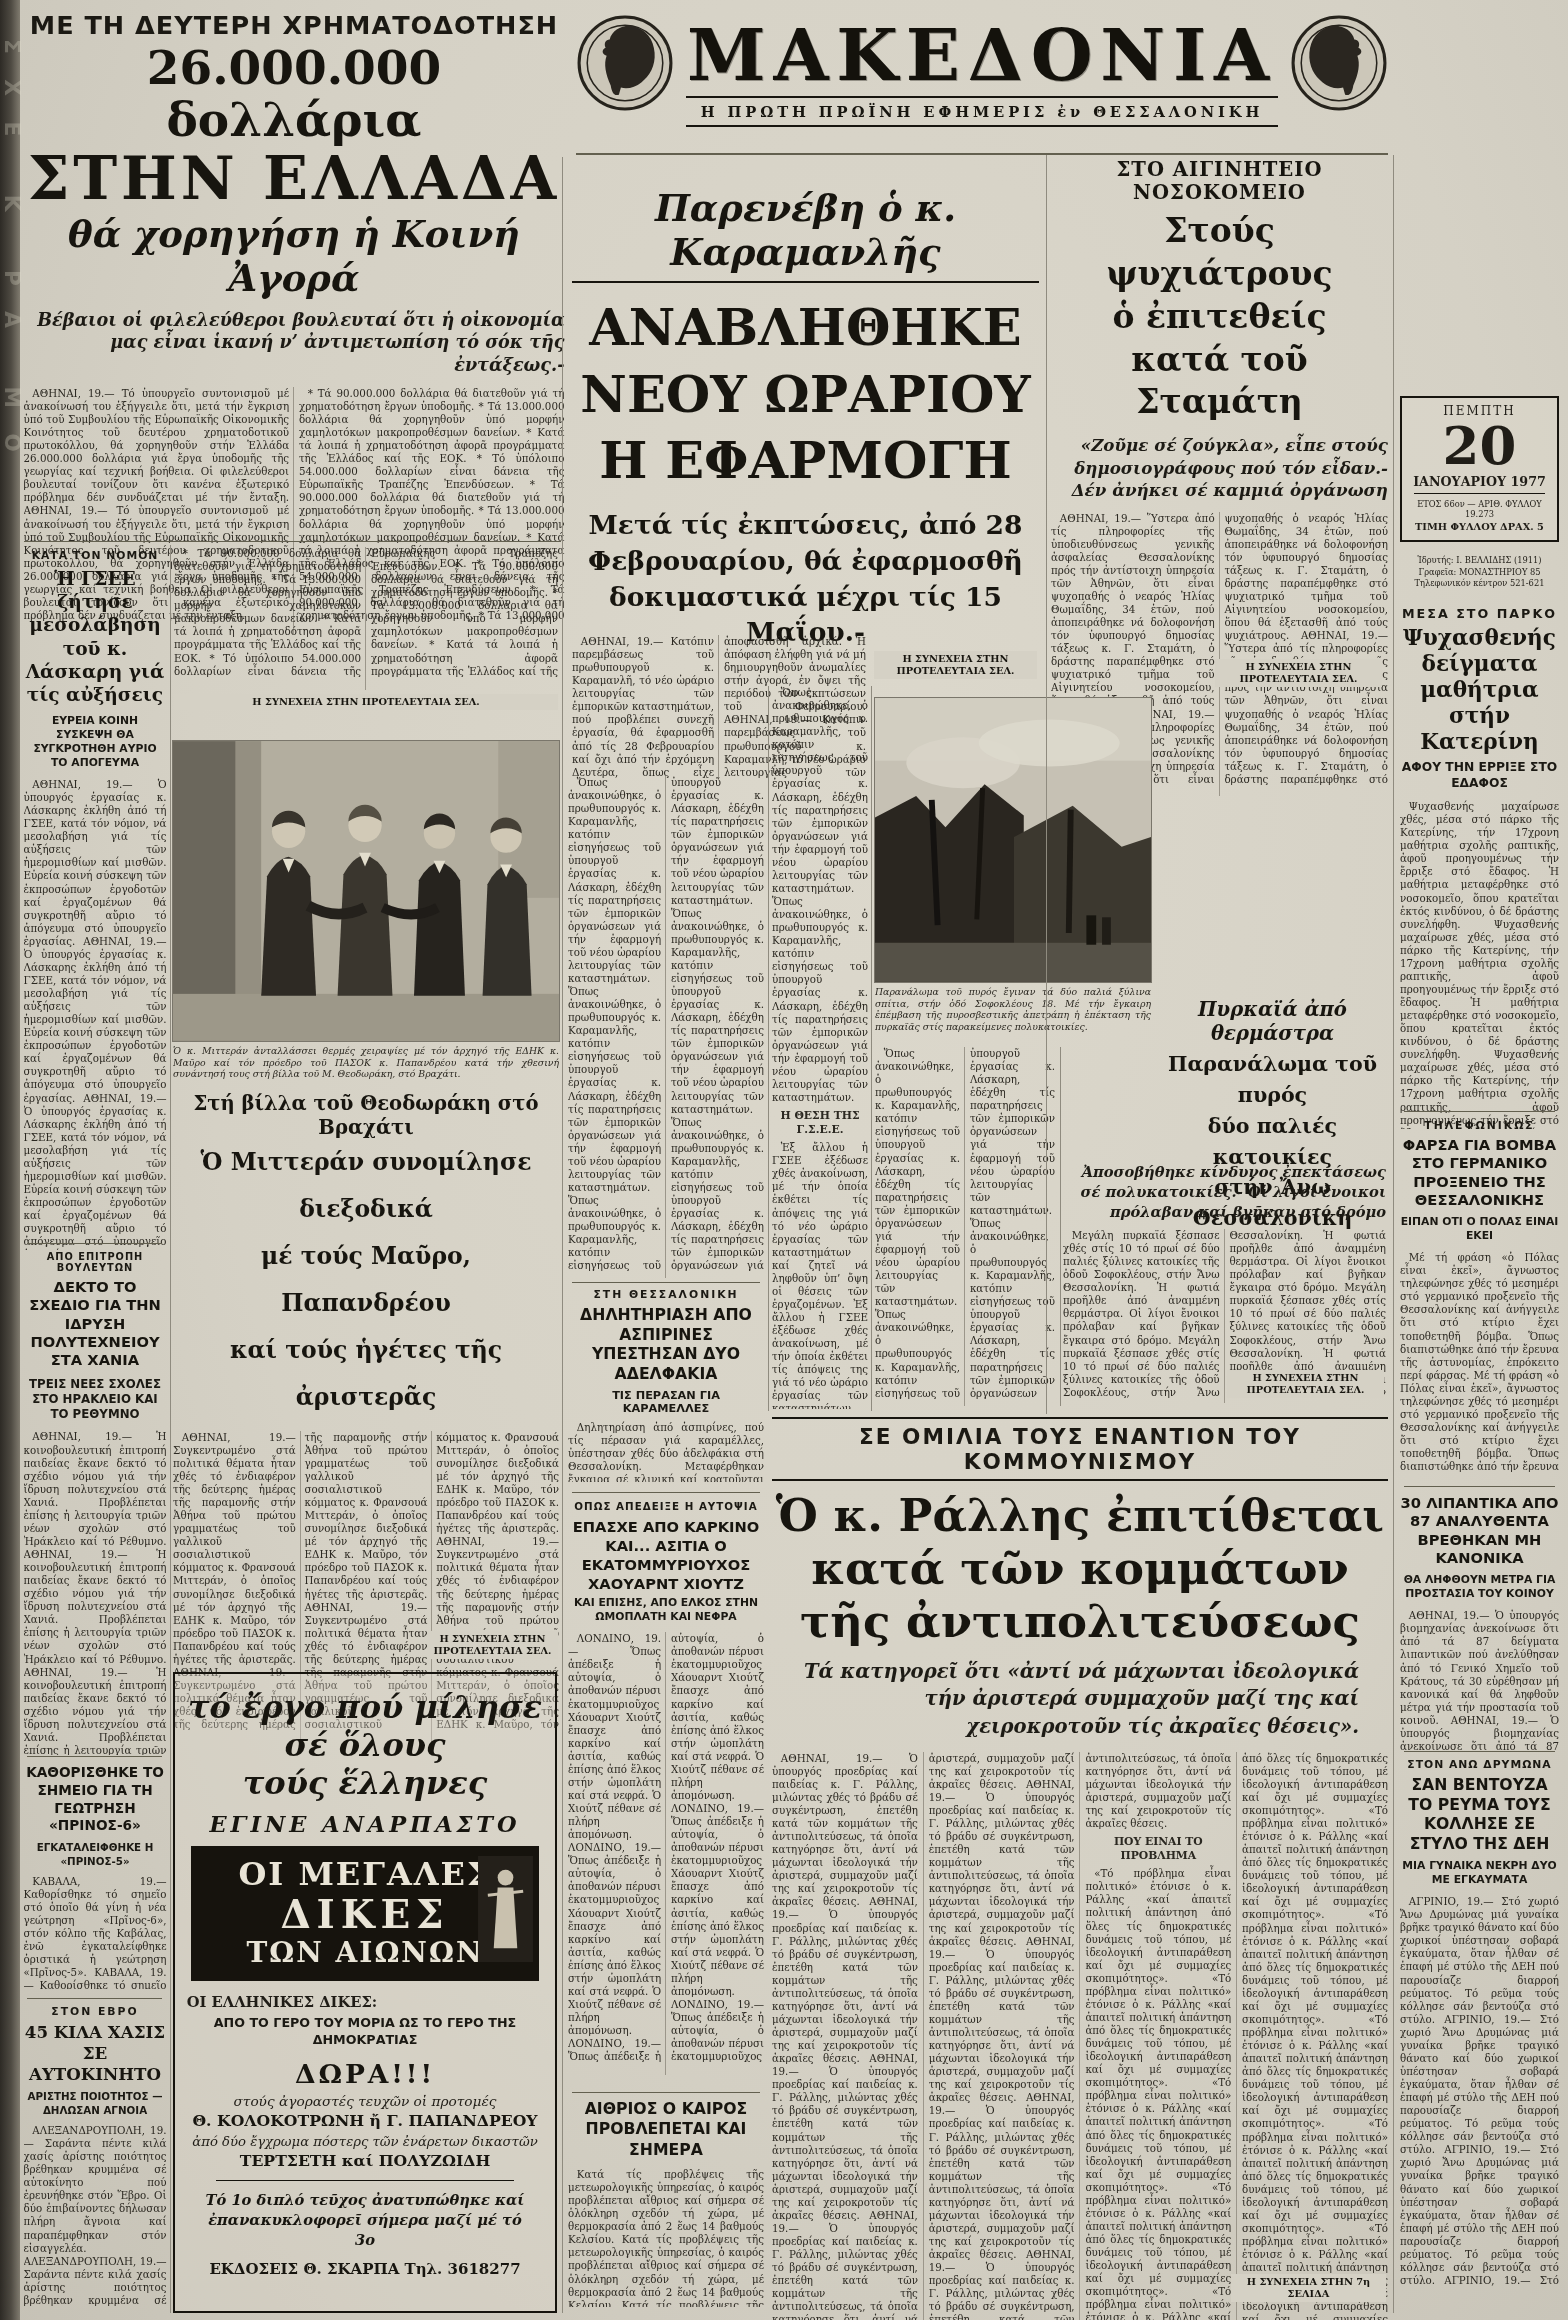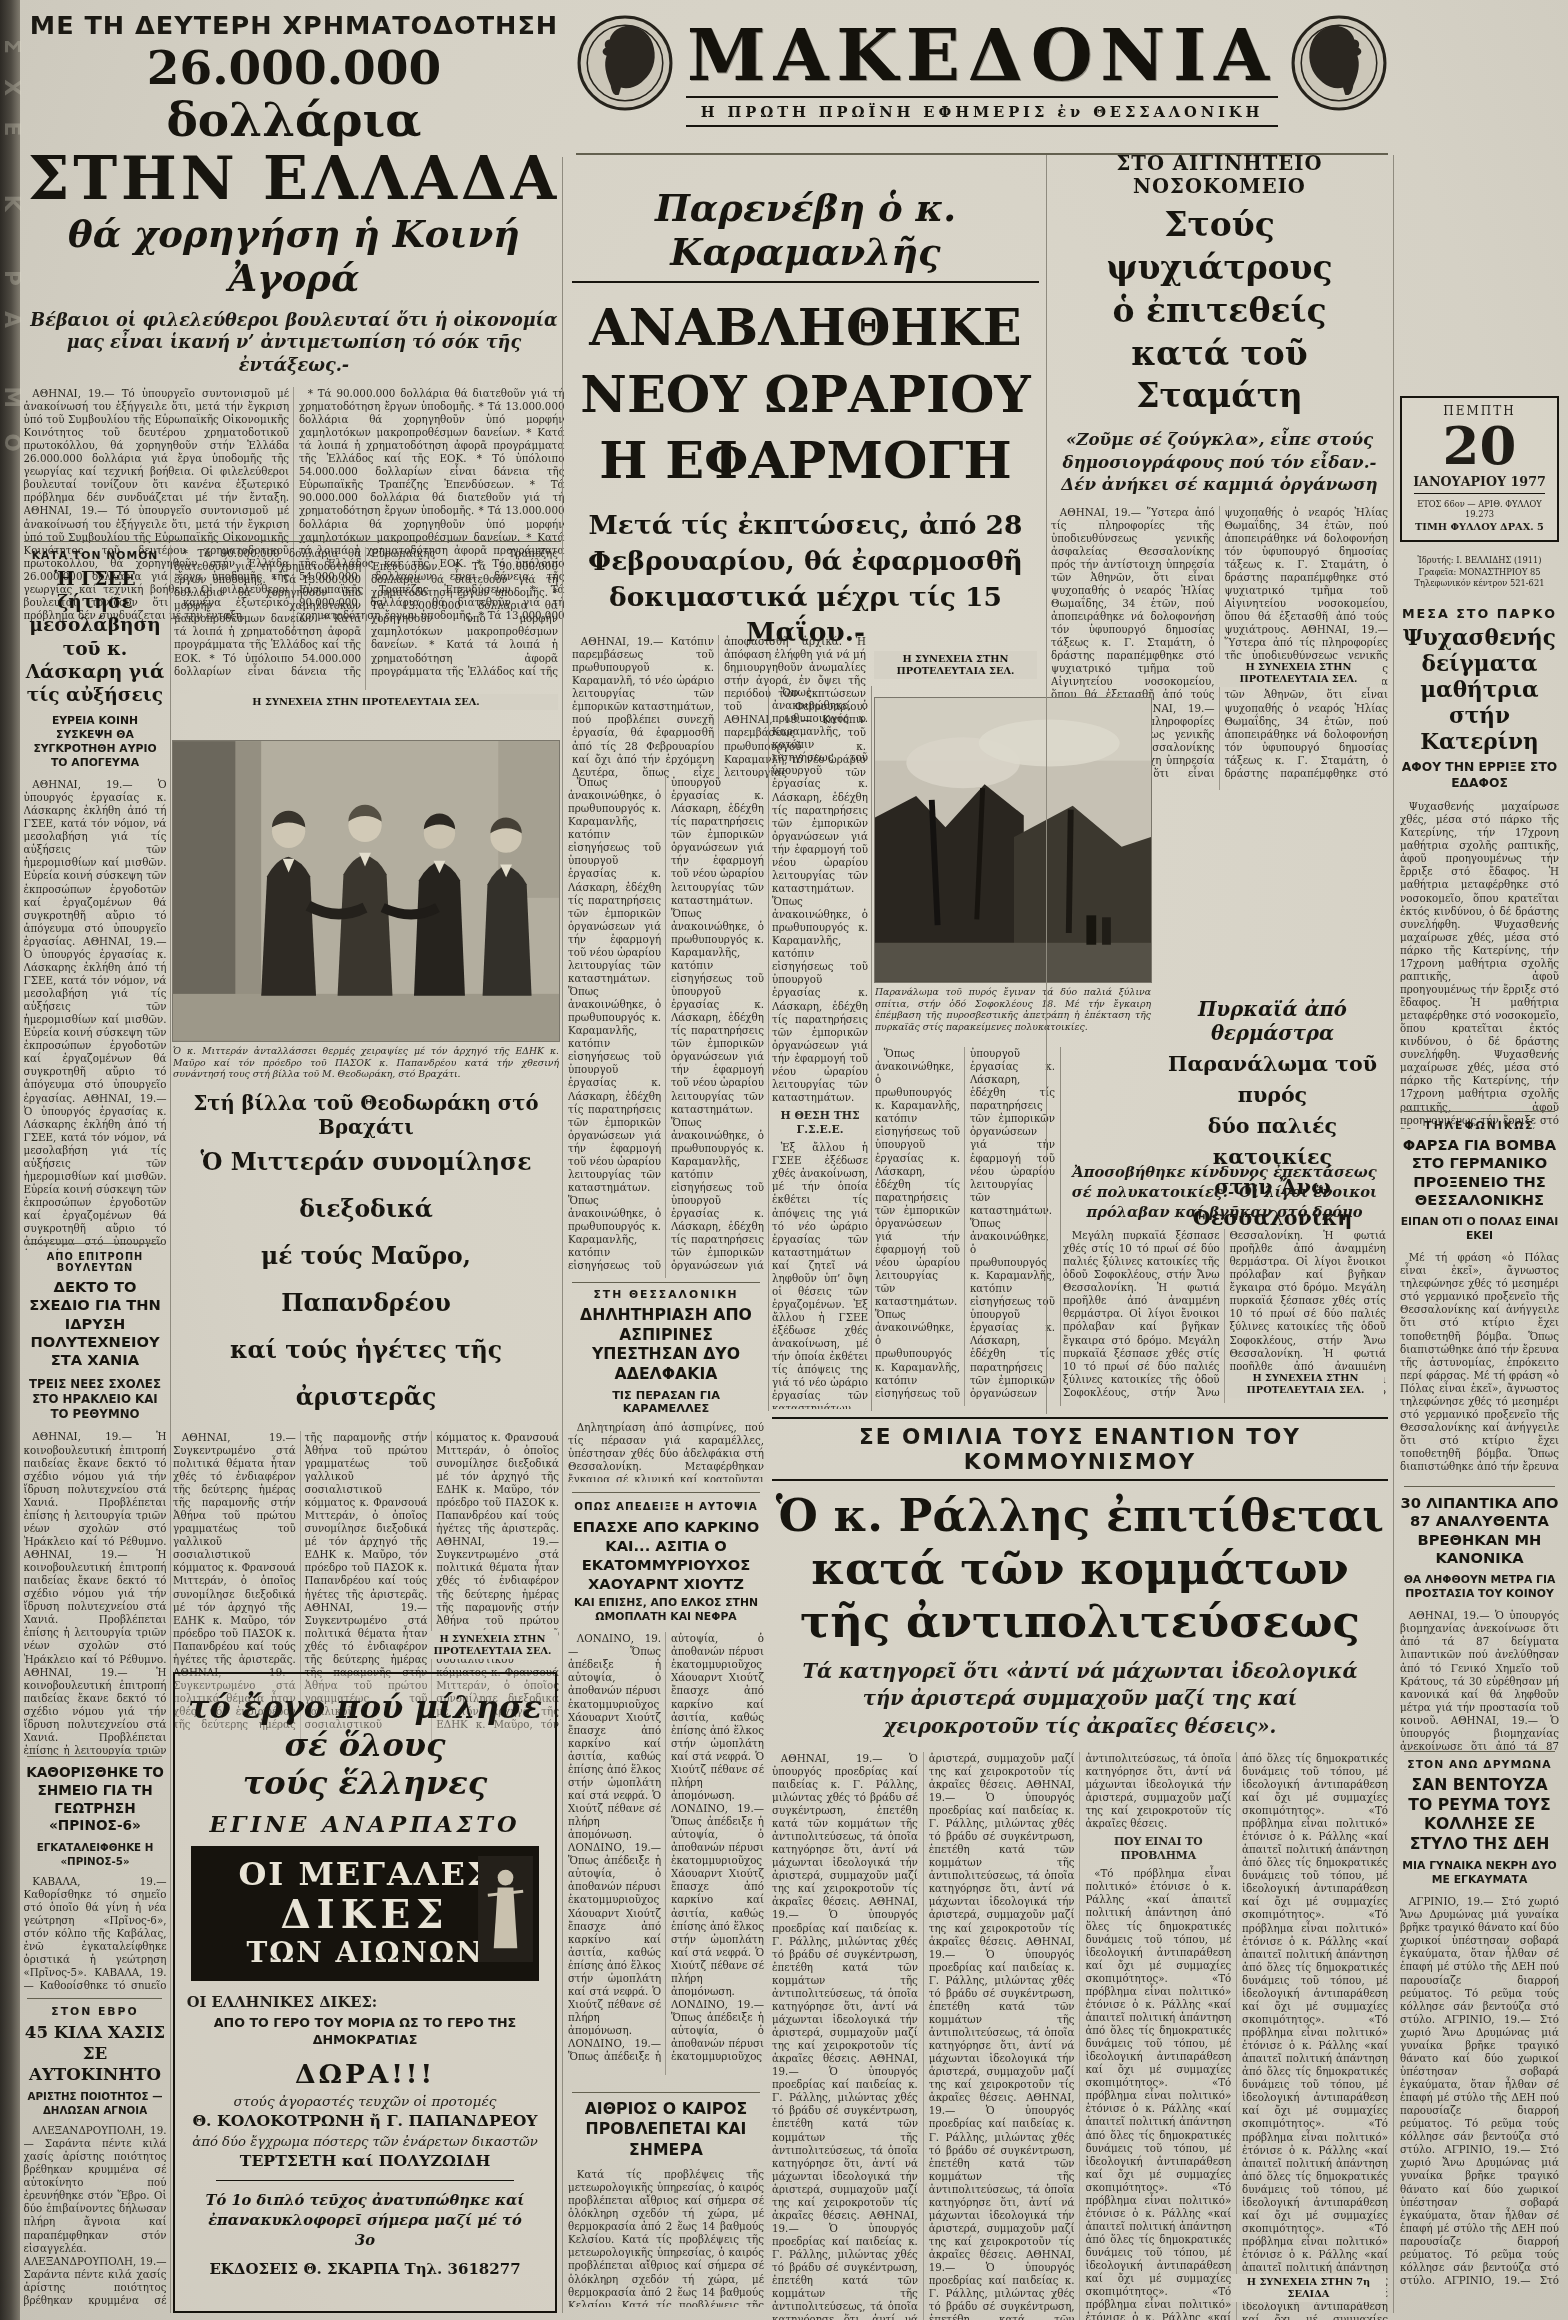--- a/index.html
+++ b/index.html
@@ -6,21 +6,21 @@
   *{margin:0;padding:0;box-sizing:border-box}
   html,body{background:#8e8a80}
   .page{position:relative;width:1568px;height:2321px;margin:0 auto;overflow:hidden;
     background:radial-gradient(ellipse at 55% 35%, #dcd8cc 0%, #d5d1c5 55%, #c6c2b6 100%);
     color:#201d17;font-family:"DejaVu Serif","Liberation Serif",serif}
   .abs{position:absolute}
   .c{text-align:center}
   .hh{font-family:"DejaVu Serif","Liberation Serif",serif;font-weight:bold;color:#17150f;text-align:center}
   .kk{font-family:"DejaVu Sans","Liberation Sans",sans-serif;font-weight:bold;color:#1b1913;text-align:center}
   .it{font-style:italic}
-  .sub{font-weight:bold;text-align:center;color:#1d1b15}
+  .sub{font-weight:bold;text-align:right;color:#1d1b15}
   .bt{font-size:10.3px;line-height:1.27;text-align:justify;color:#2b2821;overflow:hidden}
   .bt p{margin-bottom:4.9px;text-indent:8.8px}
   .cols2{column-count:2;column-gap:9.8px;column-rule:1px solid #9b968a}
   .cols3{column-count:3;column-gap:8.8px;column-rule:1px solid #9b968a}
   .cols4{column-count:4;column-gap:10.8px;column-rule:1px solid #9b968a}
   .note{font-weight:bold;font-size:9.8px;line-height:1.25;text-align:center;color:#17150f;background:#d5d1c5;padding:2px 2.9px}
   .inline-sub{font-weight:bold;text-align:center;text-indent:0 !important;font-size:10.8px}
   .vr{position:absolute;width:1px;background:#8f8b7f}
   .hrule{position:absolute;height:1px;background:#63604f}
   .caption{font-size:9.3px;line-height:1.25;font-style:italic;text-align:justify;color:#2b2821;overflow:hidden}
@@ -100,21 +100,21 @@
   </div>
   <div class="abs bt" style="left:772px;top:686px;width:96px;height:723px">
     <p>Ὅπως ἀνακοινώθηκε, ὁ πρωθυπουργός κ. Καραμανλῆς, κατόπιν εἰσηγήσεως τοῦ ὑπουργοῦ ἐργασίας κ. Λάσκαρη, ἐδέχθη τίς παρατηρήσεις τῶν ἐμπορικῶν ὀργανώσεων γιά τήν ἐφαρμογή τοῦ νέου ὡραρίου λειτουργίας τῶν καταστημάτων. Ὅπως ἀνακοινώθηκε, ὁ πρωθυπουργός κ. Καραμανλῆς, κατόπιν εἰσηγήσεως τοῦ ὑπουργοῦ ἐργασίας κ. Λάσκαρη, ἐδέχθη τίς παρατηρήσεις τῶν ἐμπορικῶν ὀργανώσεων γιά τήν ἐφαρμογή τοῦ νέου ὡραρίου λειτουργίας τῶν καταστημάτων.</p>
     <p class="inline-sub">Η ΘΕΣΗ ΤΗΣ Γ.Σ.Ε.Ε.</p>
     <p>Ἐξ ἄλλου ἡ ΓΣΕΕ ἐξέδωσε χθές ἀνακοίνωση, μέ τήν ὁποία ἐκθέτει τίς ἀπόψεις της γιά τό νέο ὡράριο ἐργασίας τῶν καταστημάτων καί ζητεῖ νά ληφθοῦν ὑπ’ ὄψη οἱ θέσεις τῶν ἐργαζομένων. Ἐξ ἄλλου ἡ ΓΣΕΕ ἐξέδωσε χθές ἀνακοίνωση, μέ τήν ὁποία ἐκθέτει τίς ἀπόψεις της γιά τό νέο ὡράριο ἐργασίας τῶν καταστημάτων καί ζητεῖ νά ληφθοῦν ὑπ’ ὄψη οἱ θέσεις τῶν ἐργαζομένων. Ἐξ ἄλλου ἡ ΓΣΕΕ ἐξέδωσε χθές ἀνακοίνωση, μέ τήν ὁποία ἐκθέτει τίς ἀπόψεις της γιά τό νέο ὡράριο ἐργασίας τῶν καταστημάτων καί ζητεῖ νά ληφθοῦν ὑπ’ ὄψη οἱ θέσεις τῶν ἐργαζομένων. Ἐξ ἄλλου ἡ ΓΣΕΕ ἐξέδωσε χθές ἀνακοίνωση, μέ τήν ὁποία ἐκθέτει τίς ἀπόψεις της γιά τό νέο ὡράριο ἐργασίας τῶν καταστημάτων καί ζητεῖ νά ληφθοῦν ὑπ’ ὄψη οἱ θέσεις τῶν ἐργαζομένων. Ἐξ ἄλλου ἡ ΓΣΕΕ ἐξέδωσε χθές ἀνακοίνωση, μέ τήν ὁποία ἐκθέτει τίς ἀπόψεις της γιά τό νέο ὡράριο ἐργασίας τῶν καταστημάτων καί ζητεῖ νά ληφθοῦν ὑπ’ ὄψη οἱ θέσεις τῶν ἐργαζομένων. Ἐξ ἄλλου ἡ ΓΣΕΕ ἐξέδωσε χθές ἀνακοίνωση, μέ τήν ὁποία ἐκθέτει τίς ἀπόψεις της γιά τό νέο ὡράριο ἐργασίας τῶν καταστημάτων καί ζητεῖ νά ληφθοῦν ὑπ’ ὄψη οἱ θέσεις τῶν ἐργαζομένων. Ἐξ ἄλλου ἡ ΓΣΕΕ ἐξέδωσε χθές ἀνακοίνωση, μέ τήν ὁποία ἐκθέτει τίς ἀπόψεις της γιά τό νέο ὡράριο ἐργασίας τῶν καταστημάτων καί ζητεῖ νά ληφθοῦν ὑπ’ ὄψη οἱ θέσεις τῶν ἐργαζομένων.</p>
   </div>
   <div class="abs bt cols2" style="left:875px;top:1047px;width:180px;height:359px">
     <p>Ὅπως ἀνακοινώθηκε, ὁ πρωθυπουργός κ. Καραμανλῆς, κατόπιν εἰσηγήσεως τοῦ ὑπουργοῦ ἐργασίας κ. Λάσκαρη, ἐδέχθη τίς παρατηρήσεις τῶν ἐμπορικῶν ὀργανώσεων γιά τήν ἐφαρμογή τοῦ νέου ὡραρίου λειτουργίας τῶν καταστημάτων. Ὅπως ἀνακοινώθηκε, ὁ πρωθυπουργός κ. Καραμανλῆς, κατόπιν εἰσηγήσεως τοῦ ὑπουργοῦ ἐργασίας κ. Λάσκαρη, ἐδέχθη τίς παρατηρήσεις τῶν ἐμπορικῶν ὀργανώσεων γιά τήν ἐφαρμογή τοῦ νέου ὡραρίου λειτουργίας τῶν καταστημάτων. Ὅπως ἀνακοινώθηκε, ὁ πρωθυπουργός κ. Καραμανλῆς, κατόπιν εἰσηγήσεως τοῦ ὑπουργοῦ ἐργασίας κ. Λάσκαρη, ἐδέχθη τίς παρατηρήσεις τῶν ἐμπορικῶν ὀργανώσεων γιά τήν ἐφαρμογή τοῦ νέου ὡραρίου λειτουργίας τῶν καταστημάτων. Ὅπως ἀνακοινώθηκε, ὁ πρωθυπουργός κ. Καραμανλῆς, κατόπιν εἰσηγήσεως τοῦ ὑπουργοῦ ἐργασίας κ. Λάσκαρη, ἐδέχθη τίς παρατηρήσεις τῶν ἐμπορικῶν ὀργανώσεων γιά τήν ἐφαρμογή τοῦ νέου ὡραρίου λειτουργίας τῶν καταστημάτων. Ὅπως ἀνακοινώθηκε, ὁ πρωθυπουργός κ. Καραμανλῆς, κατόπιν εἰσηγήσεως τοῦ ὑπουργοῦ ἐργασίας κ. Λάσκαρη, ἐδέχθη τίς παρατηρήσεις τῶν ἐμπορικῶν ὀργανώσεων γιά τήν ἐφαρμογή τοῦ νέου ὡραρίου λειτουργίας τῶν καταστημάτων.</p>
   </div>
 
-  <div class="abs" style="left:1051px;top:152px;width:337px">
+  <div class="abs" style="left:1051px;top:158px;width:337px">
     <div class="hh" style="font-size:19.6px;letter-spacing:1px">ΣΤΟ ΑΙΓΙΝΗΤΕΙΟ ΝΟΣΟΚΟΜΕΙΟ</div>
     <div class="hh" style="font-size:33px;line-height:1.3;margin-top:5.9px">Στούς ψυχιάτρους</div>
     <div class="hh" style="font-size:33px;line-height:1.3">ὁ ἐπιτεθείς</div>
     <div class="hh" style="font-size:33px;line-height:1.3">κατά τοῦ Σταμάτη</div>
     <div class="sub it" style="font-size:16.7px;line-height:1.35;margin-top:9.8px">«Ζοῦμε σέ ζούγκλα», εἶπε στούς δημοσιογράφους πού τόν εἶδαν.- Δέν ἀνήκει σέ καμμιά ὀργάνωση</div>
     <div class="bt cols2" style="height:284px;margin-top:9.8px">
       <p>ΑΘΗΝΑΙ, 19.— Ὕστερα ἀπό τίς πληροφορίες τῆς ὑποδιευθύνσεως γενικῆς ἀσφαλείας Θεσσαλονίκης πρός τήν ἀντίστοιχη ὑπηρεσία τῶν Ἀθηνῶν, ὅτι εἶναι ψυχοπαθής ὁ νεαρός Ἠλίας Θωμαΐδης, 34 ἐτῶν, πού ἀποπειράθηκε νά δολοφονήση τόν ὑφυπουργό δημοσίας τάξεως κ. Γ. Σταμάτη, ὁ δράστης παραπέμφθηκε στό ψυχιατρικό τμῆμα τοῦ Αἰγινητείου νοσοκομείου, ὅπου θά ἐξετασθῆ ἀπό τούς ψυχιάτρους. ΑΘΗΝΑΙ, 19.— Ὕστερα ἀπό τίς πληροφορίες τῆς ὑποδιευθύνσεως γενικῆς ἀσφαλείας Θεσσαλονίκης πρός τήν ἀντίστοιχη ὑπηρεσία τῶν Ἀθηνῶν, ὅτι εἶναι ψυχοπαθής ὁ νεαρός Ἠλίας Θωμαΐδης, 34 ἐτῶν, πού ἀποπειράθηκε νά δολοφονήση τόν ὑφυπουργό δημοσίας τάξεως κ. Γ. Σταμάτη, ὁ δράστης παραπέμφθηκε στό ψυχιατρικό τμῆμα τοῦ Αἰγινητείου νοσοκομείου, ὅπου θά ἐξετασθῆ ἀπό τούς ψυχιάτρους. ΑΘΗΝΑΙ, 19.— Ὕστερα ἀπό τίς πληροφορίες τῆς ὑποδιευθύνσεως γενικῆς ἀσφαλείας Θεσσαλονίκης πρός τήν ἀντίστοιχη ὑπηρεσία τῶν Ἀθηνῶν, ὅτι εἶναι ψυχοπαθής ὁ νεαρός Ἠλίας Θωμαΐδης, 34 ἐτῶν, πού ἀποπειράθηκε νά δολοφονήση τόν ὑφυπουργό δημοσίας τάξεως κ. Γ. Σταμάτη, ὁ δράστης παραπέμφθηκε στό ψυχιατρικό τμῆμα τοῦ Αἰγινητείου νοσοκομείου, ὅπου θά ἐξετασθῆ ἀπό τούς ψυχιάτρους. ΑΘΗΝΑΙ, 19.— Ὕστερα ἀπό τίς πληροφορίες τῆς ὑποδιευθύνσεως γενικῆς ἀσφαλείας Θεσσαλονίκης πρός τήν ἀντίστοιχη ὑπηρεσία τῶν Ἀθηνῶν, ὅτι εἶναι ψυχοπαθής ὁ νεαρός Ἠλίας Θωμαΐδης, 34 ἐτῶν, πού ἀποπειράθηκε νά δολοφονήση τόν ὑφυπουργό δημοσίας τάξεως κ. Γ. Σταμάτη, ὁ δράστης παραπέμφθηκε στό ψυχιατρικό τμῆμα τοῦ Αἰγινητείου νοσοκομείου, ὅπου θά ἐξετασθῆ ἀπό τούς ψυχιάτρους.</p>
     </div>
   </div>
   <div class="abs note" style="left:1215px;top:659px;width:167px">Η ΣΥΝΕΧΕΙΑ ΣΤΗΝ ΠΡΟΤΕΛΕΥΤΑΙΑ ΣΕΛ.</div>

